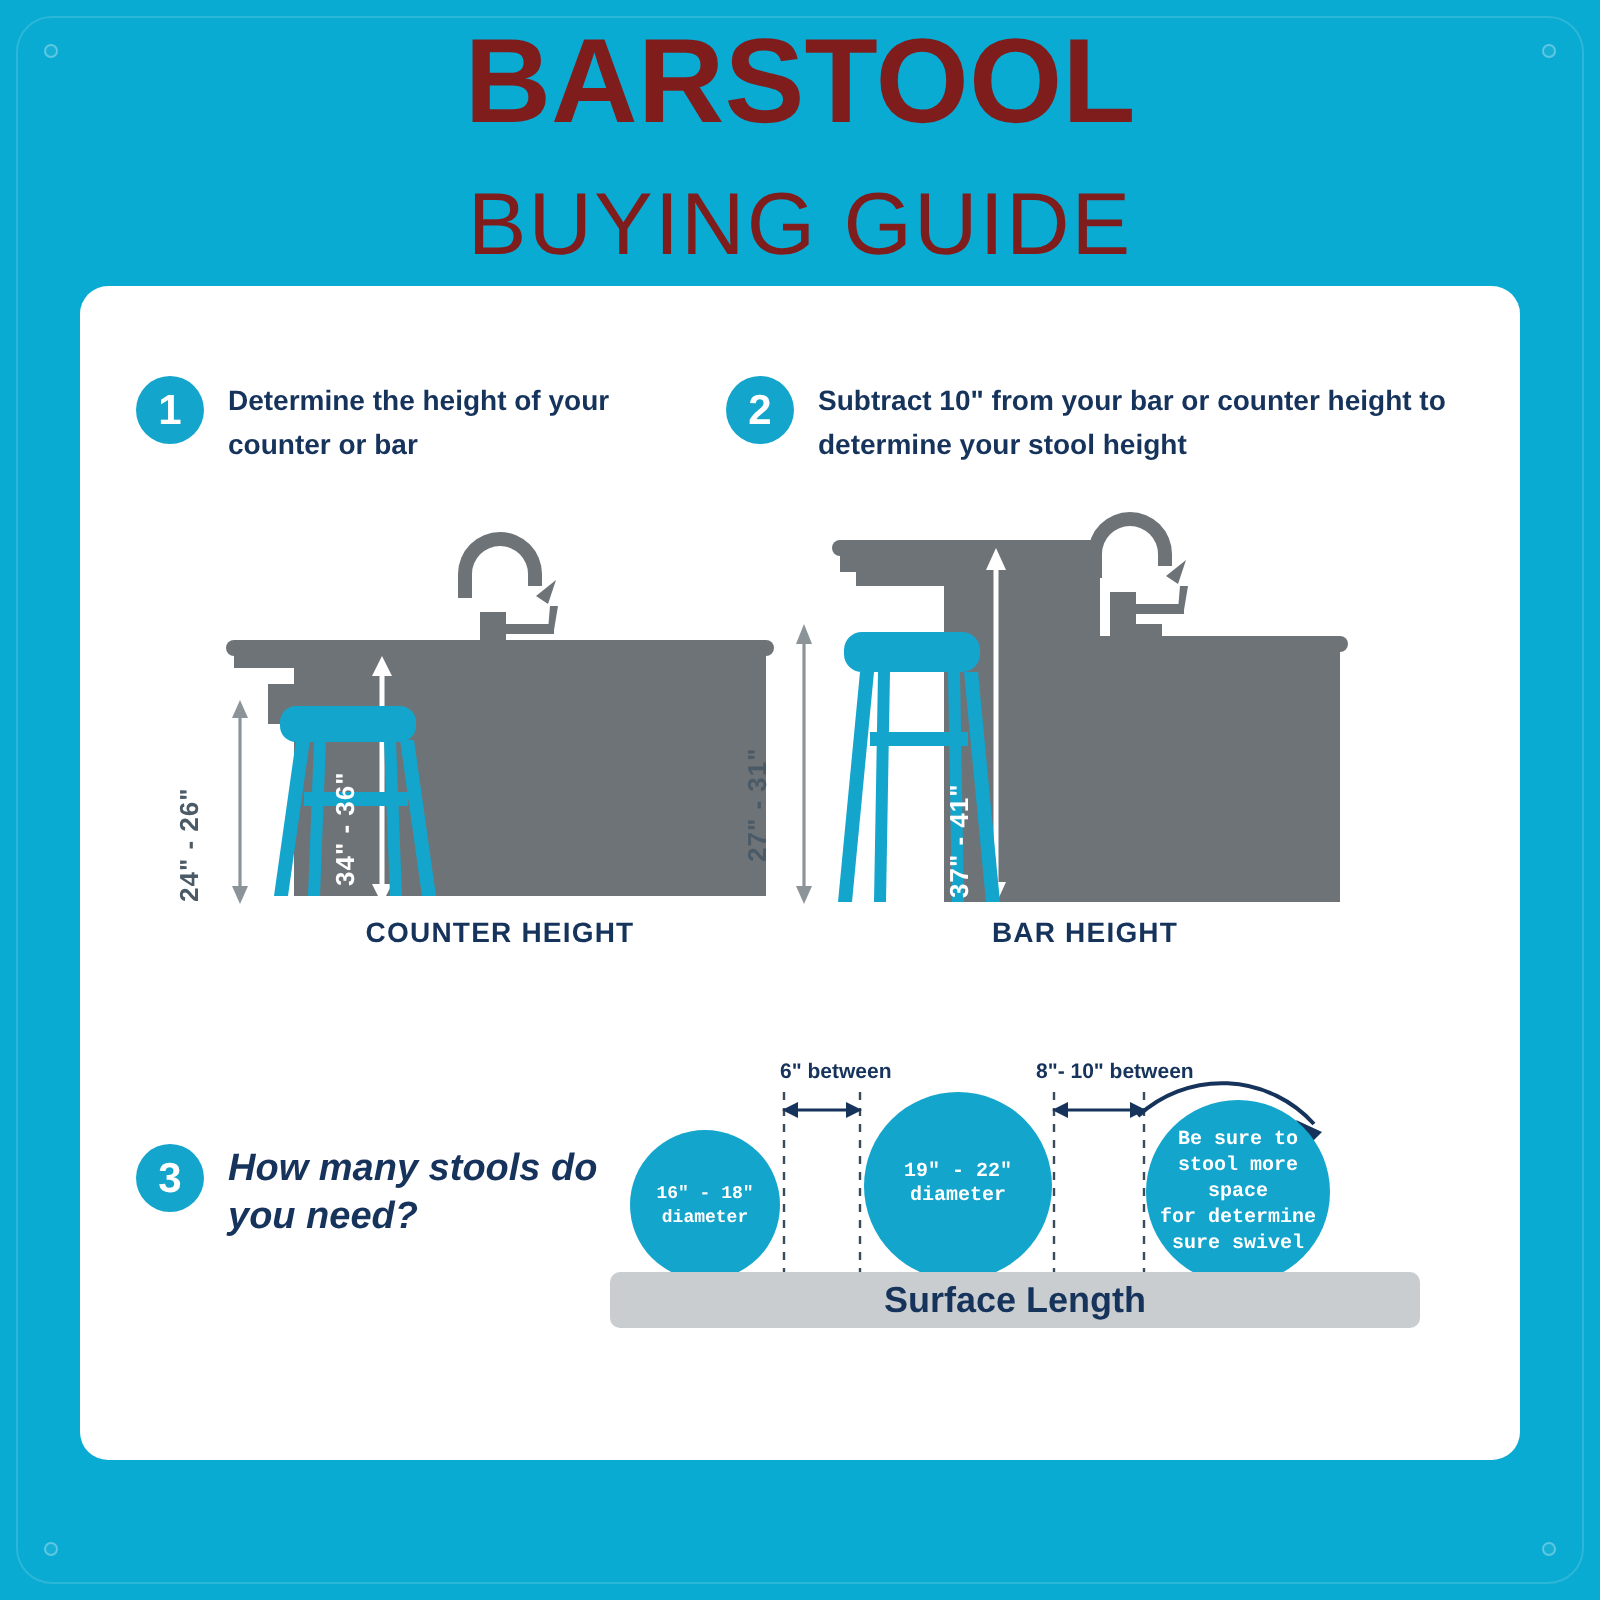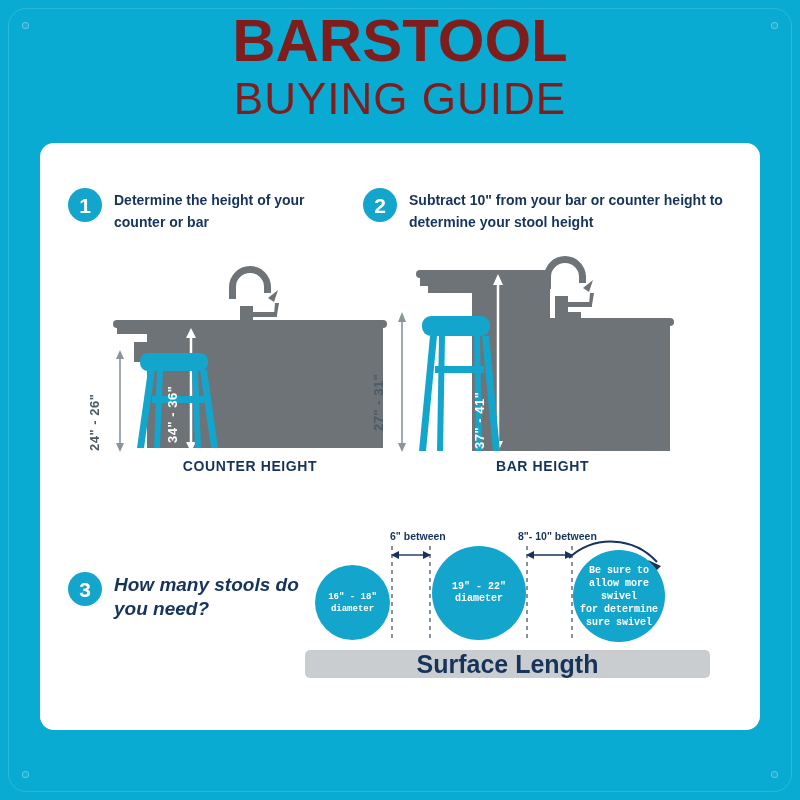--- a/index.html
+++ b/index.html
@@ -36,21 +36,21 @@
   #header {
     position: absolute; left: 0; top: 10px; width: 800px;
     text-align: center; color: #7f1d1d;
   }
   #title-main {
     font-size: 60px; font-weight: 700; letter-spacing: 0px;
     line-height: 62px;
   }
   #title-sub {
     font-size: 44px; font-weight: 400; letter-spacing: 1px;
-    line-height: 48px; margin-top: 3px;
+    line-height: 48px; margin-top: 17px;
   }
 
   
   #card {
     position: absolute; left: 40px; top: 143px;
     width: 720px; height: 587px;
     background: #ffffff; border-radius: 14px;
   }
 
   
@@ -110,24 +110,24 @@
   #circle-a { left: 10px; top: 37px; width: 75px; height: 75px; font-size: 9px; }
   #circle-b { left: 127px; top: 18px; width: 94px; height: 94px; font-size: 10px; }
   #circle-c { left: 268px; top: 22px; width: 92px; height: 92px; font-size: 10px; line-height: 13px; }
   .gap-label {
     position: absolute; color: #16335c;
     font-size: 10.5px; font-weight: 700; white-space: nowrap;
   }
   #gap-label-1 { left: 85px; top: 2px; }
   #gap-label-2 { left: 213px; top: 2px; }
   #surface-bar {
-    position: absolute; left: 0px; top: 122px; width: 405px; height: 28px;
+    position: absolute; left: 0px; top: 108px; width: 405px; height: 28px;
     background: #c9cdd0; border-radius: 5px;
     display: flex; align-items: center; justify-content: center;
-    color: #16335c; font-size: 25px; font-weight: 700;
+    color: #16335c; font-size: 18px; font-weight: 700;
   }
   svg { display: block; overflow: visible; }
 </style>
 </head>
 <body>
 
 <div id="stage">
 
   <div class="plate"></div>
   <div class="screw tl"></div>
@@ -303,21 +303,21 @@
       <span>diameter</span>
     </div>
 
     <div id="circle-b" class="circle">
       <span>19" - 22"</span>
       <span>diameter</span>
     </div>
 
     <div id="circle-c" class="circle">
       <span>Be sure to</span>
-      <span>allow more swivel</span>
+      <span>stool more space</span>
       <span>for determine</span>
       <span>sure swivel</span>
     </div>
 
     <div id="surface-bar">Surface Length</div>
   </div>
 
 </div>
 
 </body></html>

